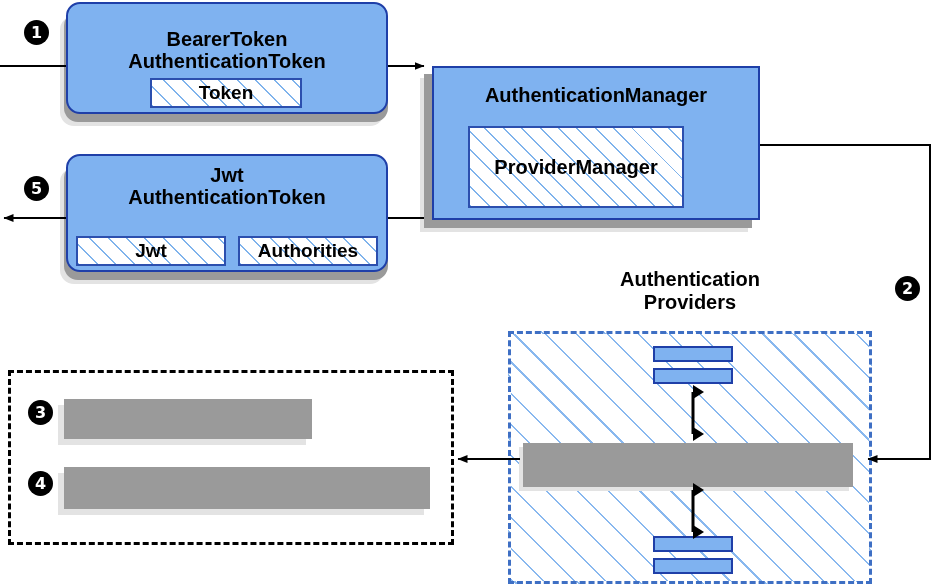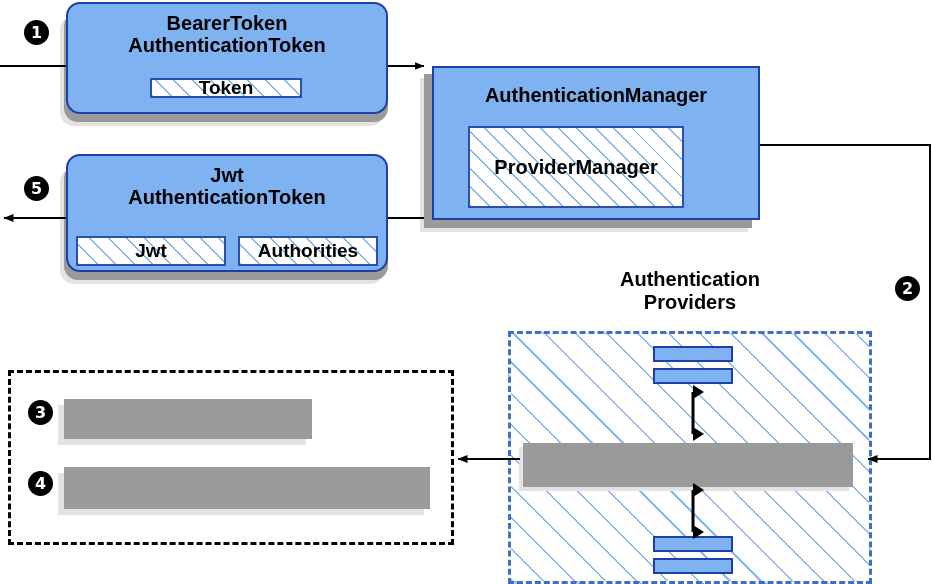--- a/index.html
+++ b/index.html
@@ -180,25 +180,25 @@
 
     <line x1="520" y1="459" x2="458" y2="459" stroke="#000" stroke-width="2" marker-end="url(#arrowL)"></line>
 
     <line x1="424" y1="218" x2="388" y2="218" stroke="#000" stroke-width="2"></line>
 
     <line x1="72" y1="218" x2="4" y2="218" stroke="#000" stroke-width="2" marker-end="url(#arrowL)"></line>
   </svg>
 
   <div class="shadow-dark rounded" style="left:64px; top:12px; width:324px; height:110px;"></div>
   <div class="shadow-light rounded" style="left:60px; top:16px; width:324px; height:110px;"></div>
-  <div class="node rounded" style="left:66px; top:2px; width:322px; height:112px; padding-top:8px; font-size:20px;">
+  <div class="node rounded" style="left:66px; top:2px; width:322px; height:112px; padding-top:24px; font-size:20px;">
     <div class="node-title">BearerToken
 AuthenticationToken</div>
   </div>
-  <div class="hatch" style="left:150px; top:78px; width:152px; height:20px; font-size:19px;">
+  <div class="hatch" style="left:150px; top:78px; width:152px; height:30px; font-size:19px;">
     <span>Token</span>
   </div>
   <div class="badge" style="left:24px; top:20px;">
     <span>1</span>
   </div>
 
   <div class="shadow-dark rounded" style="left:64px; top:164px; width:324px; height:116px;"></div>
   <div class="shadow-light rounded" style="left:60px; top:168px; width:324px; height:116px;"></div>
   <div class="node rounded" style="left:66px; top:154px; width:322px; height:118px; padding-top:8px; font-size:20px;">
     <div class="node-title">Jwt

